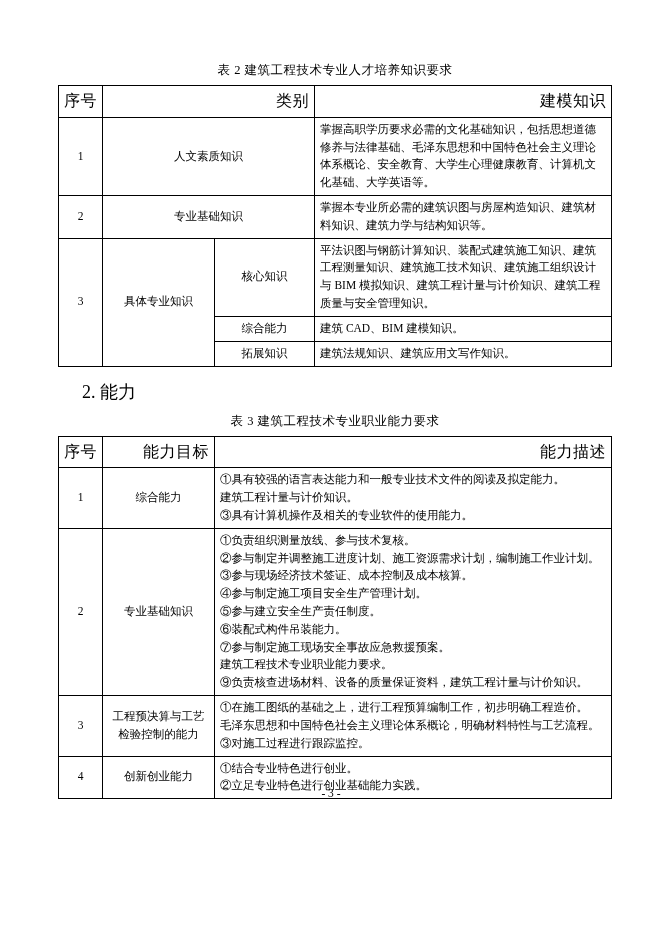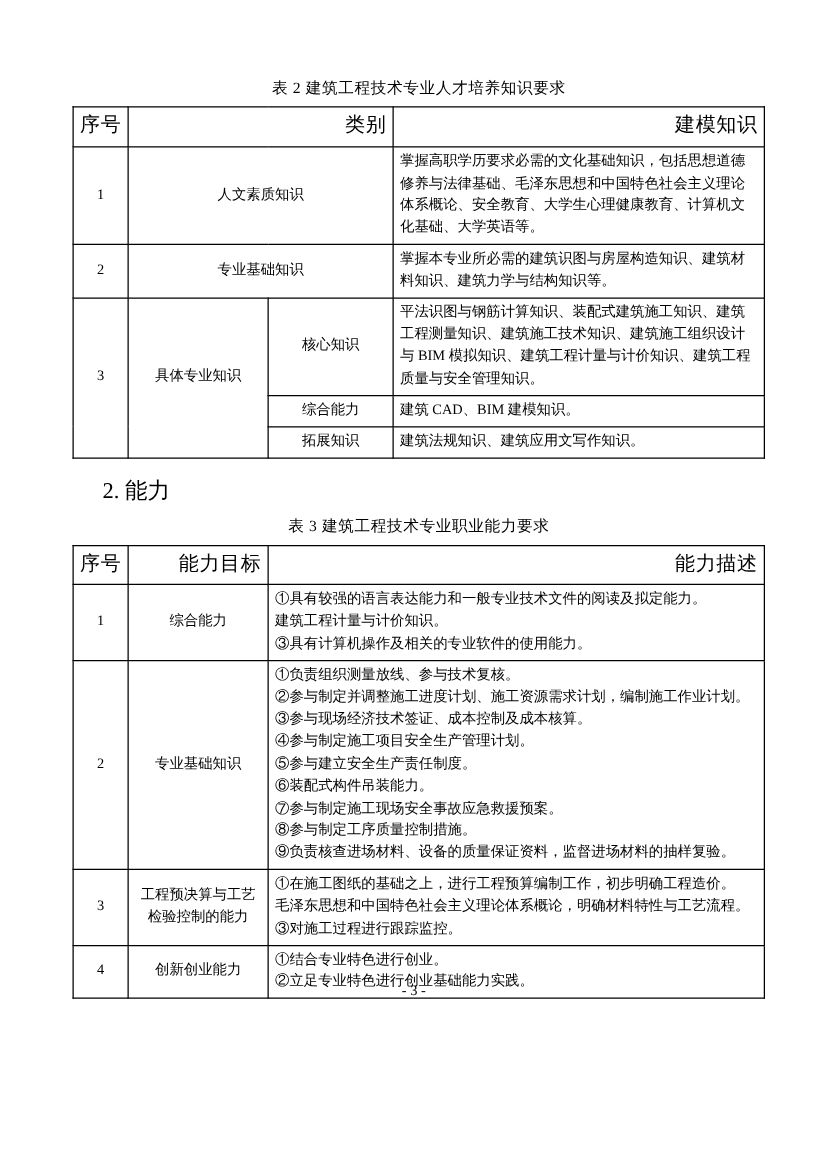--- a/index.html
+++ b/index.html
@@ -147,22 +147,22 @@
         <td class="c-center">2</td>
         <td class="c-center">专业基础知识</td>
         <td class="c-left cell-pad desc">
           <p>①负责组织测量放线、参与技术复核。</p>
           <p>②参与制定并调整施工进度计划、施工资源需求计划，编制施工作业计划。</p>
           <p>③参与现场经济技术签证、成本控制及成本核算。</p>
           <p>④参与制定施工项目安全生产管理计划。</p>
           <p>⑤参与建立安全生产责任制度。</p>
           <p>⑥装配式构件吊装能力。</p>
           <p>⑦参与制定施工现场安全事故应急救援预案。</p>
-          <p>⑧参与制定工序质量控制措施。</p>
-          <p>⑨负责核查进场材料、设备的质量保证资料，监督进场材料的抽样复验。</p>
+          <p>建筑工程技术专业职业能力要求。</p>
+          <p>⑨负责核查进场材料、设备的质量保证资料，建筑工程计量与计价知识。</p>
         </td>
       </tr>
 
       <tr>
         <td class="c-center">3</td>
         <td class="c-center">工程预决算与工艺检验控制的能力</td>
         <td class="c-left cell-pad desc">
           <p>①在施工图纸的基础之上，进行工程预算编制工作，初步明确工程造价。</p>
           <p>毛泽东思想和中国特色社会主义理论体系概论，明确材料特性与工艺流程。</p>
           <p>③对施工过程进行跟踪监控。</p>

